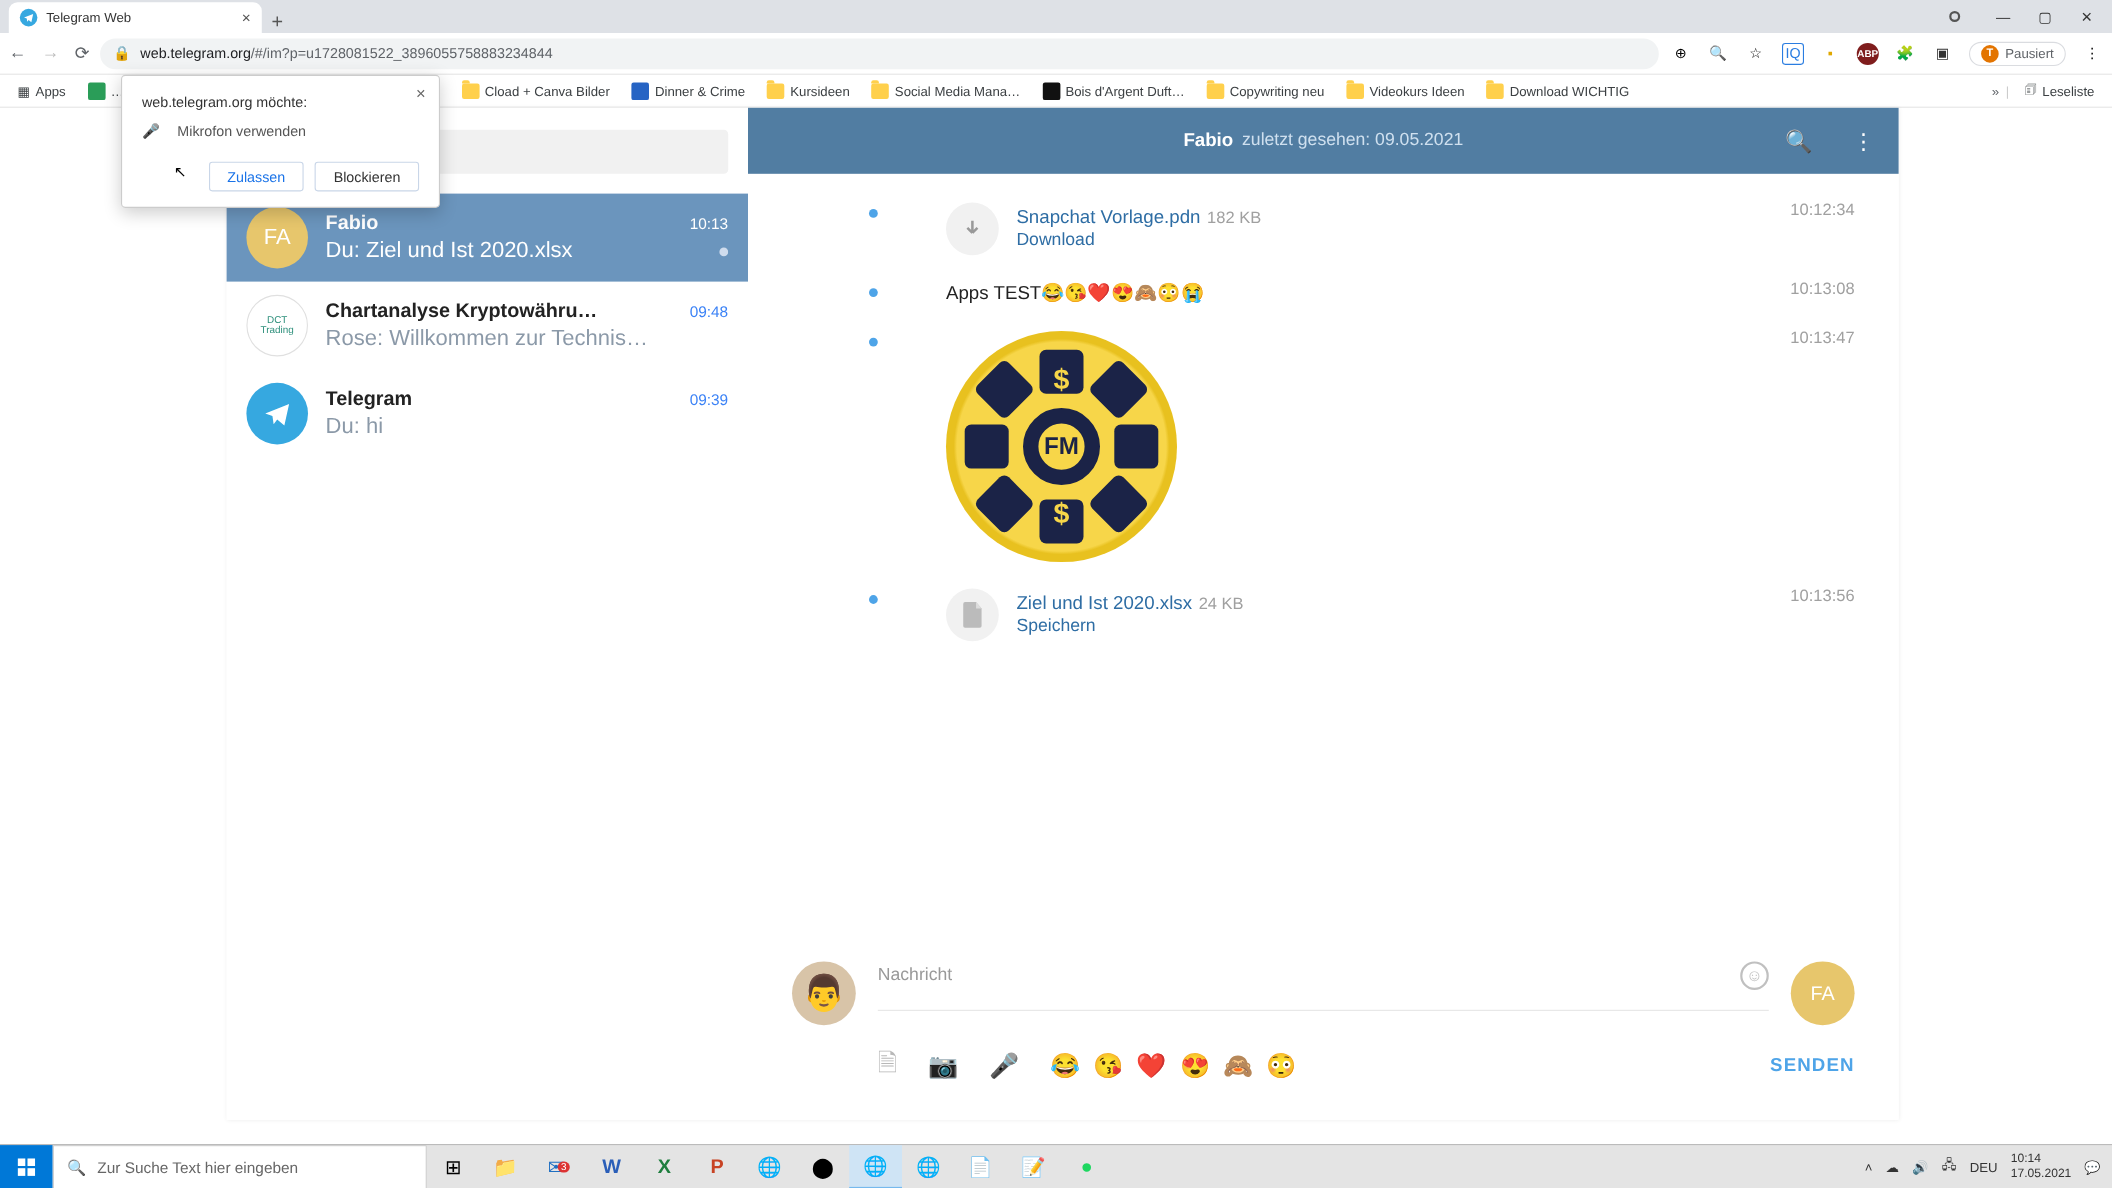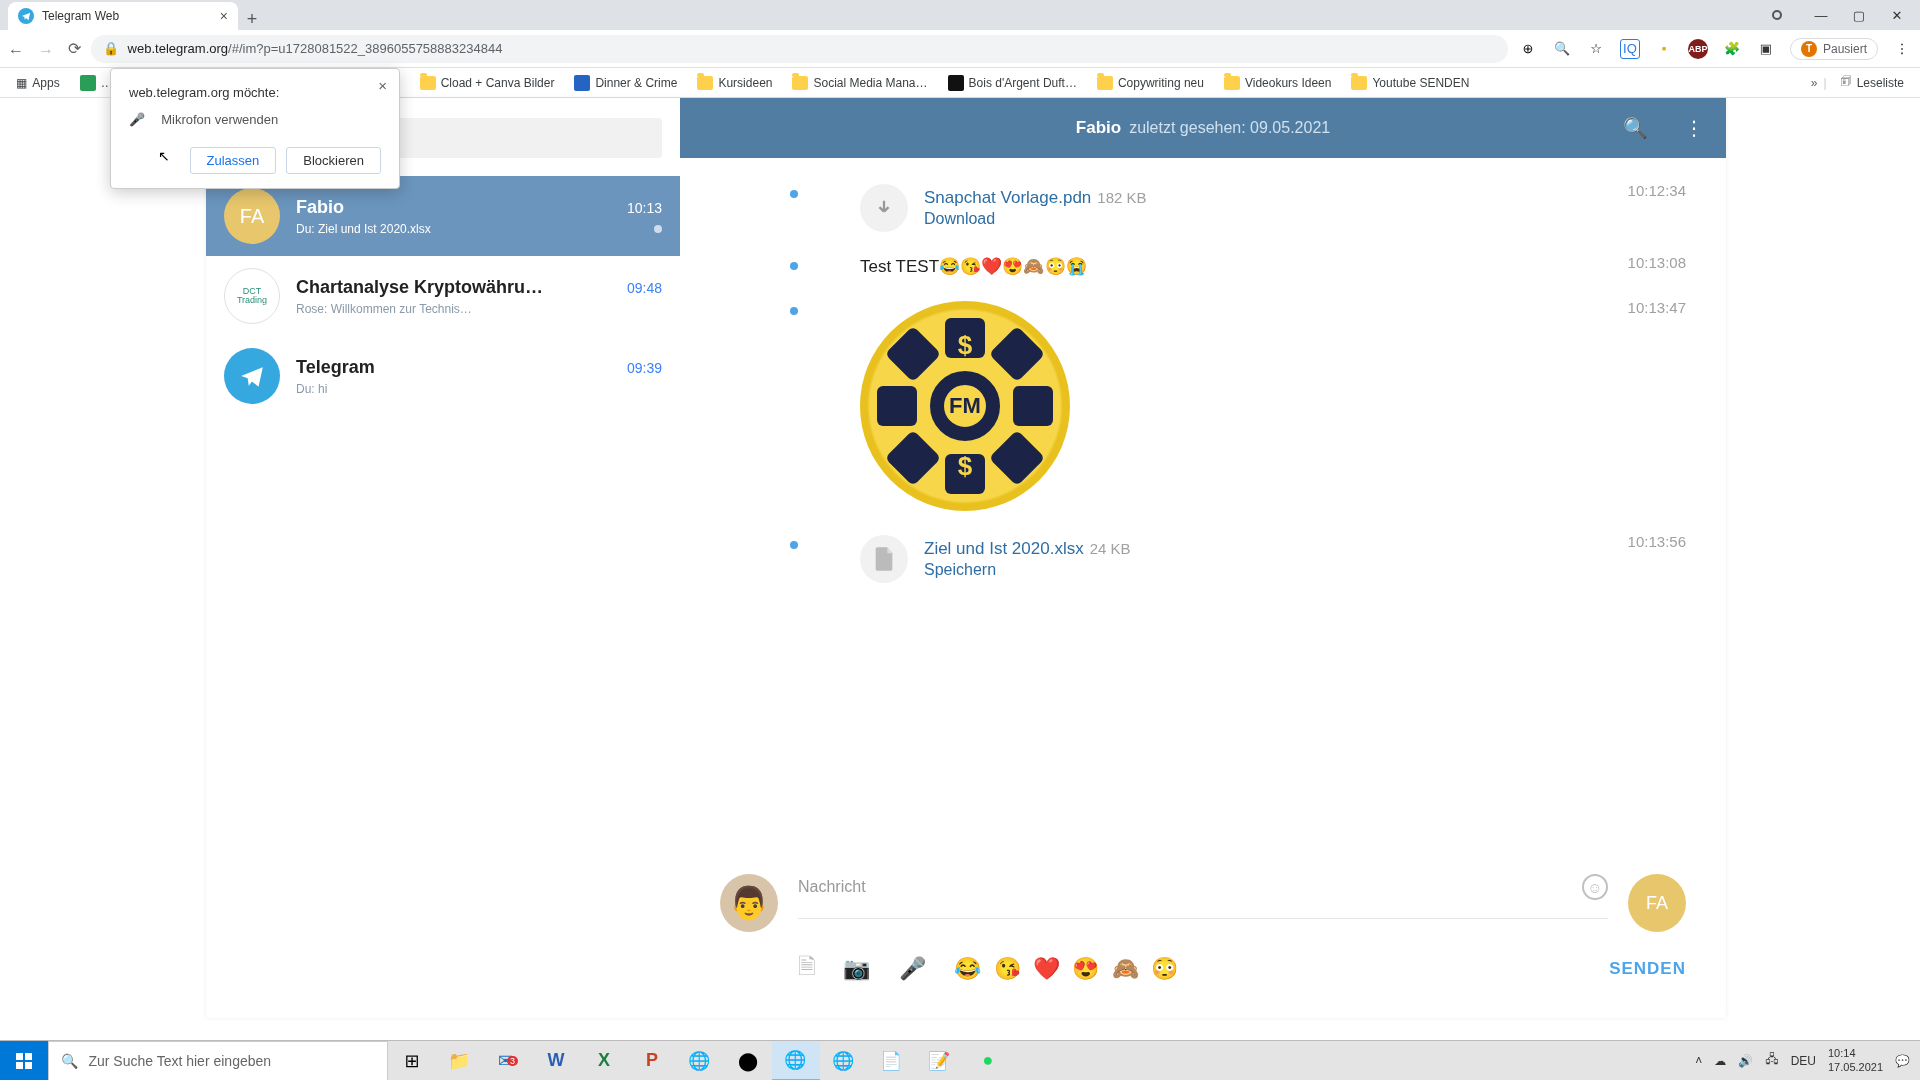--- a/index.html
+++ b/index.html
@@ -60,21 +60,21 @@
   .tg-search-wrap { padding: 20px 18px 18px; }
   .tg-search { background: #f1f1f1; border-radius: 4px; height: 40px; display: flex; align-items: center; padding: 0 14px; gap: 12px; color: #999; font-size: 17px; }
   .chat-list { flex: 1; }
   .chat-row { display: flex; align-items: center; padding: 12px 18px; gap: 16px; cursor: pointer; }
   .chat-row.active { background: #6b95bd; color: #fff; }
   .avatar { width: 56px; height: 56px; border-radius: 50%; display: flex; align-items: center; justify-content: center; font-size: 20px; font-weight: 500; flex-shrink: 0; }
   .chat-body { flex: 1; min-width: 0; }
   .chat-top { display: flex; justify-content: space-between; align-items: baseline; }
   .chat-name { font-size: 18px; font-weight: 600; white-space: nowrap; overflow: hidden; text-overflow: ellipsis; }
   .chat-time { font-size: 14px; }
-  .chat-prev { font-size: 12px; margin-top: 4px; white-space: nowrap; overflow: hidden; text-overflow: ellipsis; display:flex; justify-content:space-between; align-items:center;gap:40px; }
+  .chat-prev { font-size: 20px; margin-top: 4px; white-space: nowrap; overflow: hidden; text-overflow: ellipsis; display:flex; justify-content:space-between; align-items:center;gap:40px; }
   .chat-row:not(.active) .chat-name { color: #222; }
   .chat-row:not(.active) .chat-time { color: #3b82f6; }
   .chat-row:not(.active) .chat-prev { color: #8b99a8; }
   .dot-badge { width:8px; height:8px; border-radius:50%; background:#cfdced; }
 
   
   .tg-conv { flex: 1; display: flex; flex-direction: column; background: #fff; }
   .conv-header { height: 60px; background: #517da2; display: flex; align-items: center; justify-content: center; color: #fff; gap: 8px; position: relative; }
   .conv-title { font-weight: 600; font-size: 17px; }
   .conv-status { font-size: 16px; color: #cfe0ef; }
@@ -219,21 +219,21 @@
   <div class="bm-item">
       <span class="bm-folder"></span>
       <span>Copywriting neu</span>
     </div>
   <div class="bm-item">
       <span class="bm-folder"></span>
       <span>Videokurs Ideen</span>
     </div>
   <div class="bm-item">
       <span class="bm-folder"></span>
-      <span>Youtube SENDEN</span>
+      <span>Download WICHTIG</span>
     </div>
   <div class="bm-right">
     <span style="color:#5f6368;">»</span>
     <span style="color:#ccc;">|</span>
     <div class="bm-item">
         <span>🗊</span>
         <span>Leseliste</span>
       </div>
   </div>
 </div>
@@ -338,21 +338,21 @@
           <div>
             <div><span class="file-title">Snapchat Vorlage.pdn</span><span class="file-size">182 KB</span></div>
             <div class="file-action">Download</div>
           </div>
         </div>
       </div>
 
       <div class="msg-row">
         <span class="msg-dot"></span>
         <span class="msg-time-r">10:13:08</span>
-        <div class="msg-content text-msg">Test TEST😂😘❤️😍🙈😳😭</div>
+        <div class="msg-content text-msg">Apps TEST😂😘❤️😍🙈😳😭</div>
       </div>
 
       <div class="msg-row">
         <span class="msg-dot"></span>
         <span class="msg-time-r">10:13:47</span>
         <div class="msg-content">
           <div class="sticker-img">
             <div class="gear-shape">
               <div class="gear-cog gc1"></div>
                 <div class="gear-cog gc2"></div>

